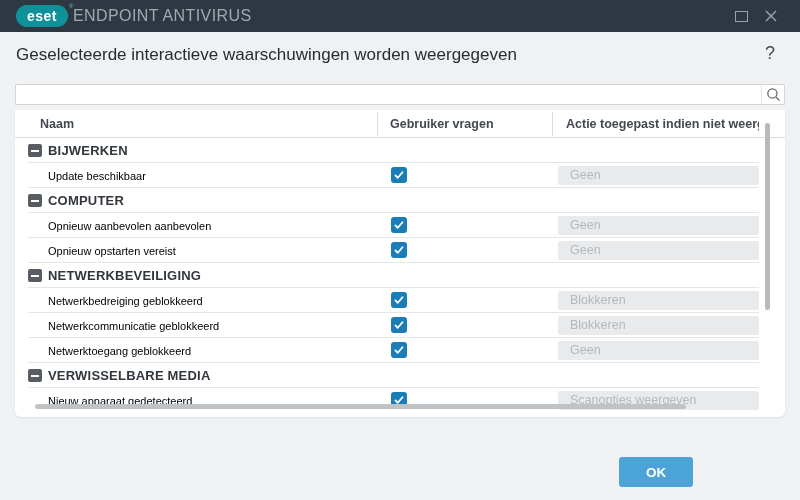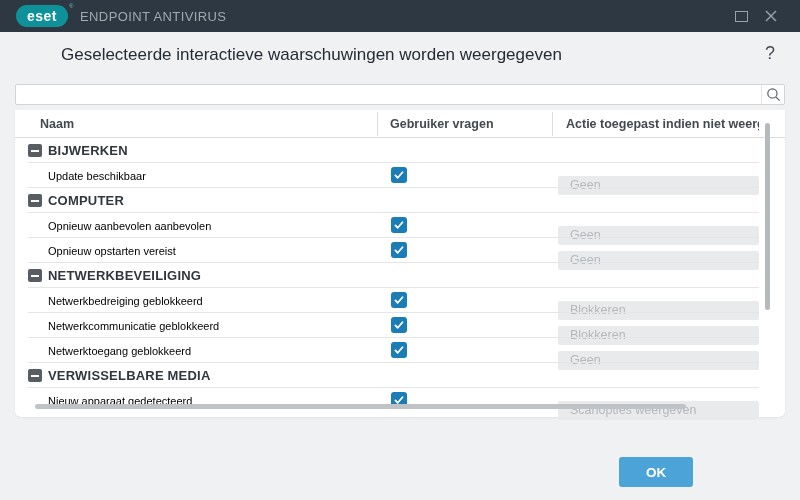--- a/index.html
+++ b/index.html
@@ -6,28 +6,28 @@
   html,body { width:800px; height:500px; font-family:"Liberation Sans", sans-serif; }
   .window { position:relative; width:800px; height:500px; background:#eff1f3; overflow:hidden; }
 
   
   .titlebar { position:absolute; top:0; left:0; width:800px; height:32px; background:#2e3842;
               display:flex; align-items:center; }
   .logo-pill { margin-left:16px; width:52px; height:22px; background:#0e9199; border-radius:11px;
                color:#ffffff; font-weight:bold; font-size:14px; letter-spacing:0.5px;
                display:flex; align-items:center; justify-content:center; position:relative;text-align:center; }
   .reg-mark { position:absolute; top:-2px; right:-6px; font-size:6px; color:#6fbfc4; font-weight:normal; }
-  .brand { margin-left:12px; color:#a0a8b0; font-size:13px; letter-spacing:0.4px; }
+  .brand { margin-left:5px; color:#a0a8b0; font-size:16px; letter-spacing:0.4px; }
   .win-controls { margin-left:auto; display:flex; align-items:center; gap:16px; padding-right:22px; }
   .btn-max { width:13px; height:11px; border:1px solid #99a0a7; background:transparent; cursor:pointer; }
   .btn-close { width:14px; height:14px; position:relative; cursor:pointer; }
   .btn-close svg { display:block; }
 
   
-  .page-title { position:absolute; left:16px; top:45px; font-size:17px; color:#262c34; font-weight:400;margin-left:45px; }
+  .page-title { position:absolute; left:16px; top:45px; font-size:17px; color:#262c34; font-weight:400; }
   .help-mark { position:absolute; right:25px; top:43px; font-size:18px; color:#434a52; cursor:pointer; }
 
   
   .search-box { position:absolute; left:15px; top:84px; width:770px; height:21px; background:#ffffff;
                 border:1px solid #d2d5d8; border-radius:2px; display:flex; align-items:center; }
   .search-input { flex:1; height:100%; border:none; outline:none; padding:0 8px; font-size:13px;
                   font-family:"Liberation Sans", sans-serif; color:#3c434a; background:transparent; }
   .search-btn { width:23px; height:100%; border-left:1px solid #e2e5e7; display:flex;
                 align-items:center; justify-content:center; cursor:pointer; }
 
@@ -47,21 +47,21 @@
   .sep { position:absolute; left:13px; right:26px; bottom:0; height:1px; background:#e3e5e7; }
   .group-row { cursor:pointer; }
   .collapse-icon { position:absolute; left:13px; top:6px; width:14px; height:13px; background:#575d63;
                    border-radius:2px; display:flex; align-items:center; justify-content:center; }
   .collapse-icon i { display:block; width:8px; height:2px; background:#ffffff; }
   .group-label { position:absolute; left:33px; font-size:13px; font-weight:bold; color:#31373d;
                  letter-spacing:0.2px; white-space:nowrap; }
   .item-label { position:absolute; left:33px; font-size:11px; color:#000000; white-space:nowrap;text-align:center; }
   .checkbox { position:absolute; left:376px; top:4px; width:16px; height:16px; background:#1b7db6;
               border-radius:3px; cursor:pointer; display:flex; align-items:center; justify-content:center; }
-  .action-select { position:absolute; left:543px; top:13px; width:201px; height:19px; background:#e9eaeb;
+  .action-select { position:absolute; left:543px; top:3px; width:201px; height:19px; background:#e9eaeb;
                    border-radius:2px; font-size:12.5px; color:#b5b8bb; line-height:19px;
                    padding-left:12px; overflow:hidden; white-space:nowrap; }
 
   
   .v-scrollbar { position:absolute; right:15px; top:13px; width:5px; height:187px; background:#b7babd;
                  border-radius:2.5px; cursor:pointer; }
   .h-scrollbar { position:absolute; left:20px; bottom:8px; width:651px; height:5px; background:#c0c3c6;
                  border-radius:2.5px; cursor:pointer; }
 
   

